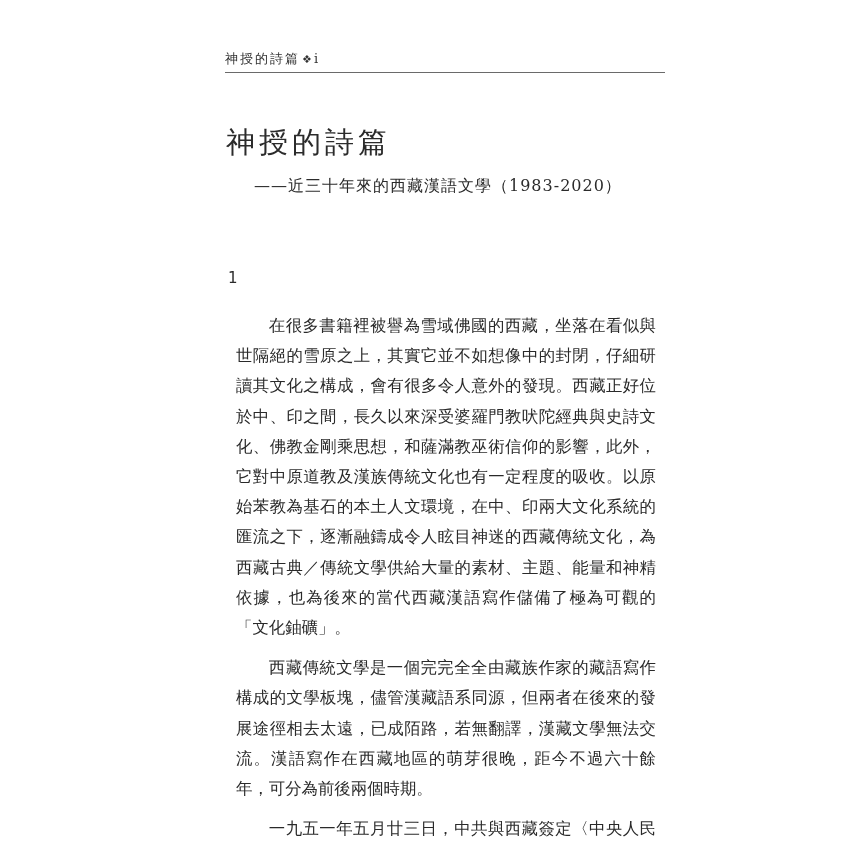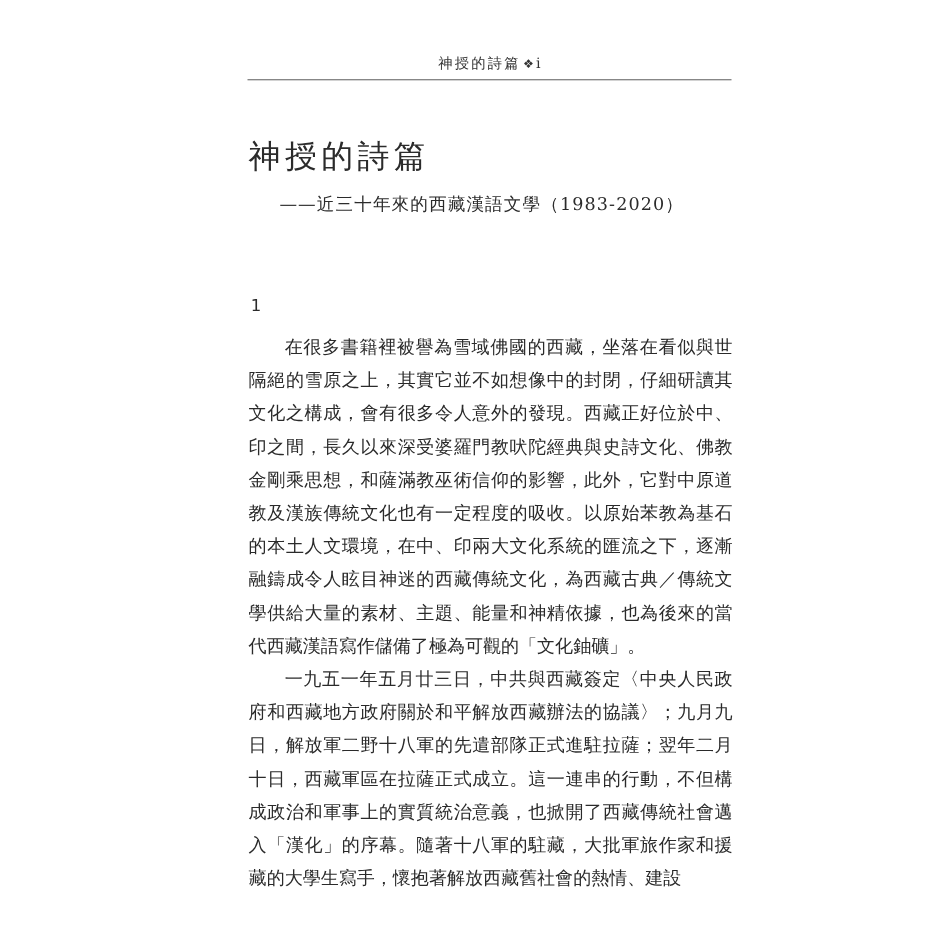--- a/index.html
+++ b/index.html
@@ -21,21 +21,21 @@
       width: 850px; height: 850px;
       background: #ffffff;
     }
     .running-header {
       position: absolute;
       left: 225px;
       top: 50px;
       width: 440px;
       height: 22px;
       border-bottom: 1.5px solid #6a6a6a;
-      text-align: center;
+      text-align: left;
       font-size: 13px;
       line-height: 18px;
       color: #333;
       letter-spacing: 2px;
     }
     .running-header .orn {
       font-size: 11px;
       letter-spacing: 0;
       margin-left: 2px;
       font-family: "DejaVu Sans", sans-serif;
@@ -79,37 +79,38 @@
       position: absolute;
       left: 226px;
       top: 301px;
       width: 440px;
       font-size: 16.4px;
       line-height: 30.2px;
       color: #2a2a2a;
       text-align: justify;
     }
     .body-text p {
-      margin: 0;
+      margin: 10px;
       text-indent: 2em;
     }
   </style>
 </head>
 <body>
 
 <div class="page">
 
   <div class="running-header">
     <span>神授的詩篇</span><span class="orn">❖</span><span class="pno">i</span>
   </div>
 
   <h1 class="chapter-title">神授的詩篇</h1>
 
   <div class="chapter-subtitle">——近三十年來的西藏漢語文學（1983-2020）</div>
 
   <div class="section-number">1</div>
 
   <div class="body-text">
     <p>在很多書籍裡被譽為雪域佛國的西藏，坐落在看似與世隔絕的雪原之上，其實它並不如想像中的封閉，仔細研讀其文化之構成，會有很多令人意外的發現。西藏正好位於中、印之間，長久以來深受婆羅門教吠陀經典與史詩文化、佛教金剛乘思想，和薩滿教巫術信仰的影響，此外，它對中原道教及漢族傳統文化也有一定程度的吸收。以原始苯教為基石的本土人文環境，在中、印兩大文化系統的匯流之下，逐漸融鑄成令人眩目神迷的西藏傳統文化，為西藏古典／傳統文學供給大量的素材、主題、能量和神精依據，也為後來的當代西藏漢語寫作儲備了極為可觀的「文化鈾礦」。</p>
+    <p>西藏傳統文學是一個完完全全由藏族作家的藏語寫作構成的文學板塊，儘管漢藏語系同源，但兩者在後來的發展途徑相去太遠，已成陌路，若無翻譯，漢藏文學無法交流。漢語寫作在西藏地區的萌芽很晚，距今不過六十餘年，可分為前後兩個時期。</p>
     <p>一九五一年五月廿三日，中共與西藏簽定〈中央人民政府和西藏地方政府關於和平解放西藏辦法的協議〉；九月九日，解放軍二野十八軍的先遣部隊正式進駐拉薩；翌年二月十日，西藏軍區在拉薩正式成立。這一連串的行動，不但構成政治和軍事上的實質統治意義，也掀開了西藏傳統社會邁入「漢化」的序幕。隨著十八軍的駐藏，大批軍旅作家和援藏的大學生寫手，懷抱著解放西藏舊社會的熱情、建設</p>
   </div>
 
 </div>
 
 </body></html>

